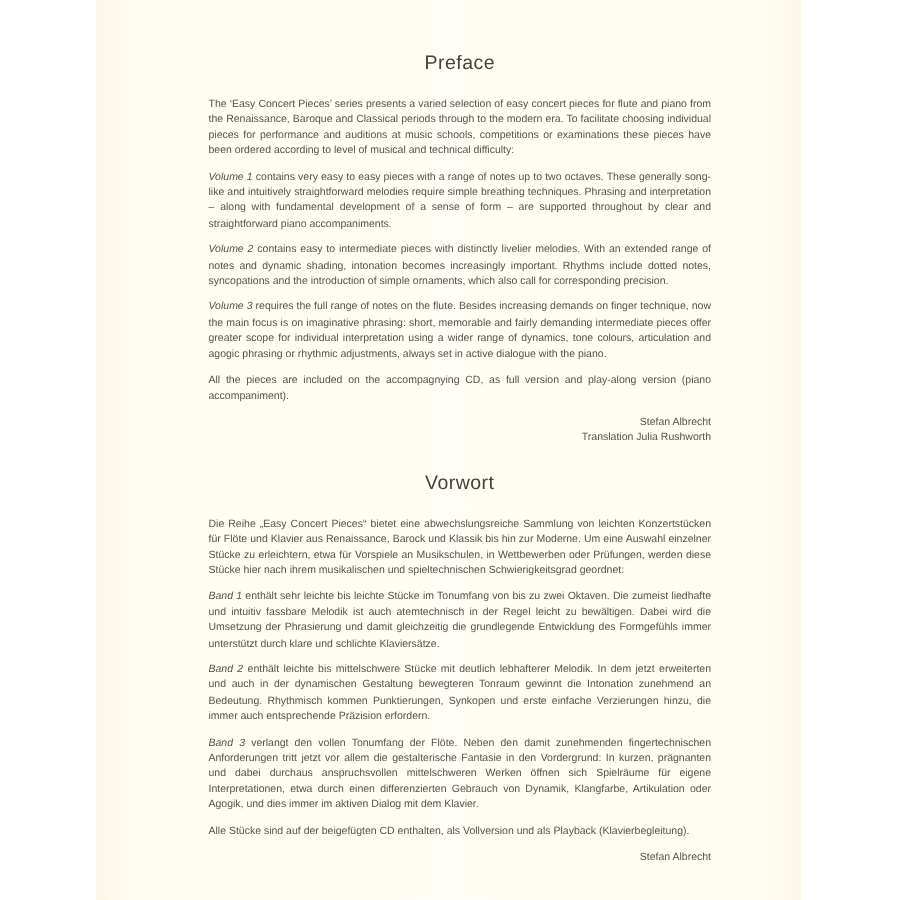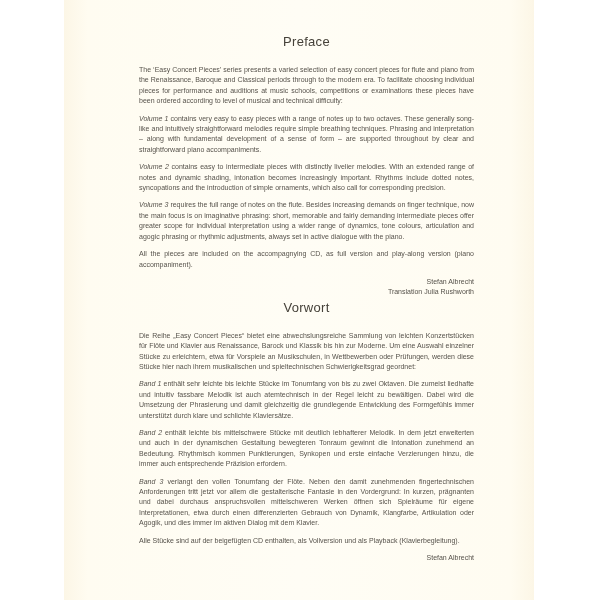--- a/index.html
+++ b/index.html
@@ -24,21 +24,21 @@
   }
   h1.section-title {
     font-size: 13px;
     font-weight: normal;
     color: #454139;
     text-align: center;
     letter-spacing: 0.3px;
     margin: 0 0 16px 0;
   }
   h1.vorwort-title {
-    margin-top: 2px;
+    margin-top: 16px;
   }
   p.body-para {
     font-size: 7px;
     line-height: 10.4px;
     text-align: justify;
     color: #56524b;
     margin: 0 0 7px 0;
   }
   p.body-para em {
     font-style: italic;

